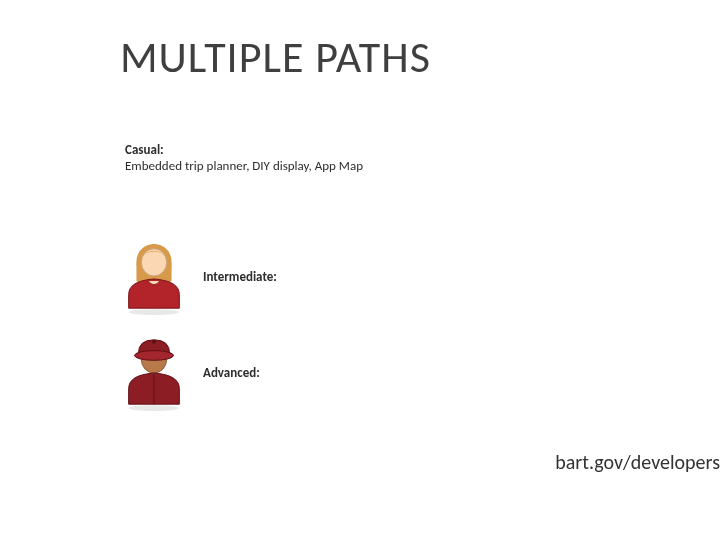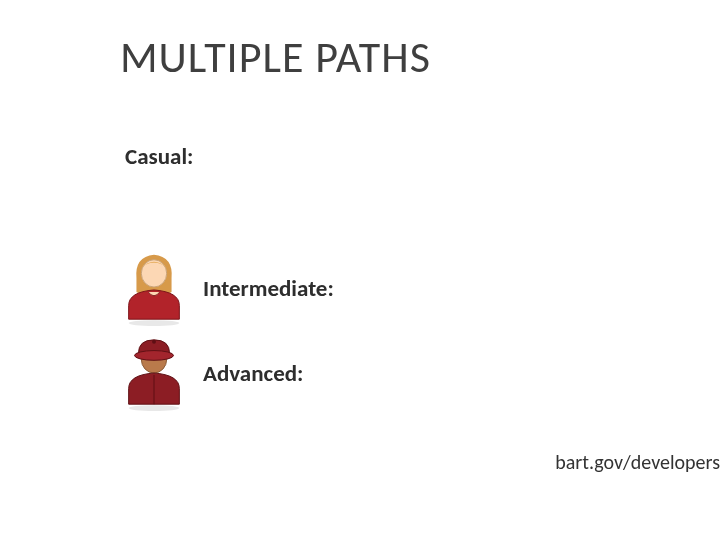--- a/index.html
+++ b/index.html
@@ -29,33 +29,33 @@
     font-family: "Calibri Light", Calibri, "Segoe UI", Arial, sans-serif;
   }
   .row {
     position: absolute;
     left: 115px;
     width: 560px;
     display: flex;
     align-items: center;
   }
   .row.row1 { top: 142px; }
-  .row.row2 { top: 249px; }
+  .row.row2 { top: 238px; }
   .row.row3 { top: 334px; }
   .icon-wrap {
     width: 78px;
     height: 78px;
     flex: 0 0 78px;
     display: flex;
     align-items: center;
     justify-content: center;
   }
   .text-block {
     margin-left: 10px;
-    font-size: 23px;
+    font-size: 13px;
     line-height: 1.25;
     color: #2e2e2e;
   }
   .text-block .label {
     font-weight: bold;
     display: inline;
   }
   .text-block .desc {
     display: block;
   }
@@ -73,20 +73,21 @@
 </head>
 <body>
 
 <div class="slide">
 
   <div class="title">MULTIPLE PATHS</div>
 
   <div class="row row1">
     <div class="text-block">
       <span class="label">Casual:</span>
+      <span class="desc">Embedded trip planner, DIY display, App Map</span>
     </div>
   </div>
 
   <div class="row row2">
     <div class="icon-wrap">
       <svg viewBox="0 0 80 80" width="78" height="78">
 
         <path d="M22 30 Q20 8 40 6 Q60 8 58 30 L58 44 Q50 50 40 50 Q30 50 22 44 Z" fill="#d79a4a"></path>
 
         <ellipse cx="40" cy="25" rx="13" ry="14" fill="#fcd7b4" stroke="#c9a47a" stroke-width="1"></ellipse>

